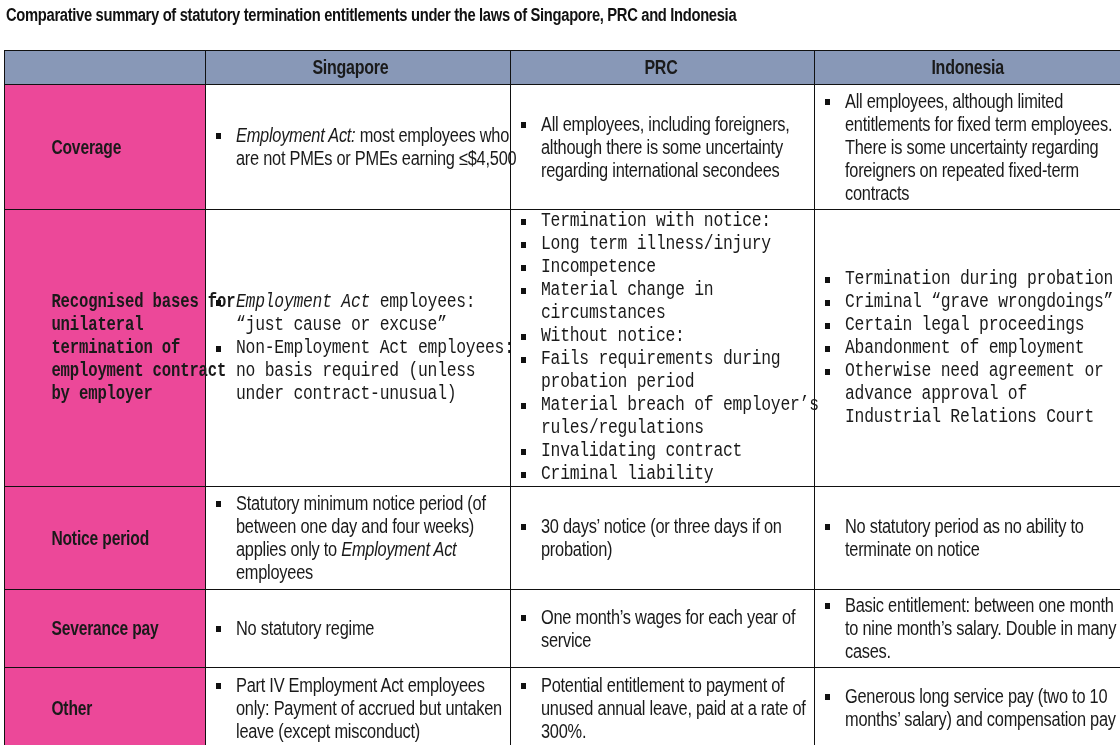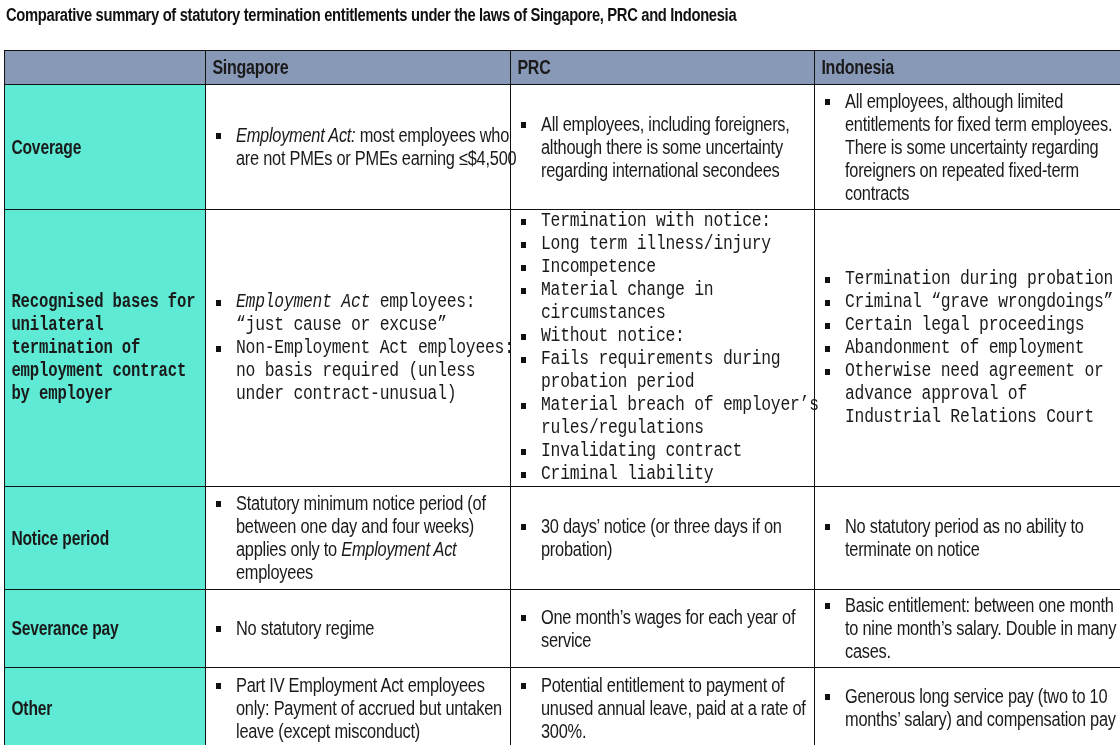--- a/index.html
+++ b/index.html
@@ -21,24 +21,24 @@
   }
   col.c0 { width: 201px; }
   col.c1 { width: 305px; }
   col.c2 { width: 304px; }
   col.c3 { width: 320px; }
   td, th {
     border: 1.5px solid #111;
     vertical-align: middle; padding: 0;
   }
   th {
-    background: #8898b7; text-align: left;
+    background: #8898b7; text-align: center;
     height: 33px;
   }
-  td.rowhead { background: #5eead4; }
+  td.rowhead { background: #ec4899; padding-left: 40px; }
   .hlabel {
     display: inline-block; padding-left: 8px;
     font-size: 20px; font-weight: bold; letter-spacing: -0.3px;
     transform: scaleX(0.8); transform-origin: left center; white-space: nowrap;
   }
   .rlabel {
     display: block; padding-left: 8px; width: 235px;
     font-size: 19.5px; font-weight: bold; line-height: 23px; letter-spacing: -0.2px;
     transform: scaleX(0.8); transform-origin: left center;
   }

